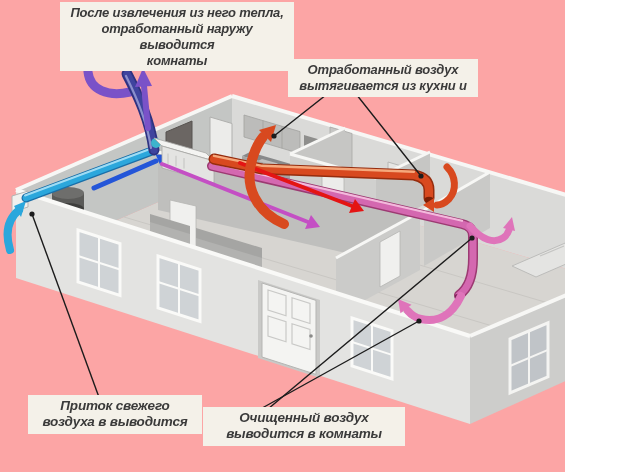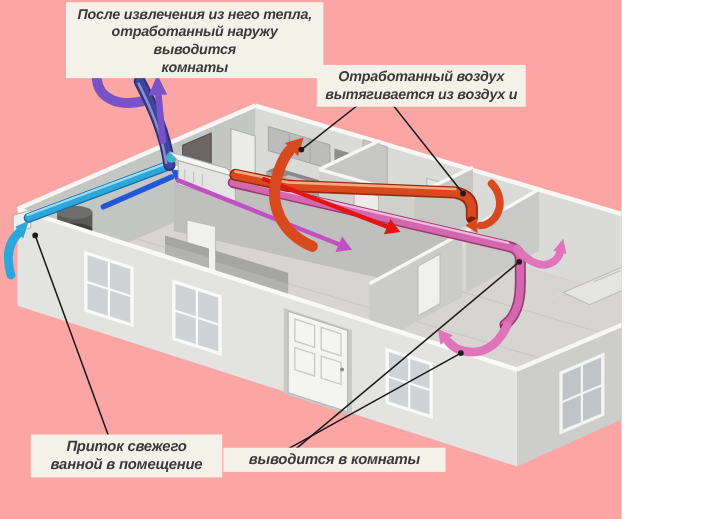--- a/index.html
+++ b/index.html
@@ -269,25 +269,26 @@
 </svg>
 
 <div class="diagram-label lbl-sm" style="left:60px; top:2px; width:222px;">
   <div>После извлечения из него тепла,</div>
   <div>отработанный наружу выводится</div>
   <div>комнаты</div>
 </div>
 
 <div class="diagram-label lbl-sm" style="left:288px; top:27px; width:178px;margin-top:32px;">
   <div>Отработанный воздух</div>
-  <div>вытягивается из воздух и</div>
+  <div>вытягивается из кухни и</div>
 </div>
 
 <div class="diagram-label lbl-lg" style="left:28px; top:395px; width:162px;">
   <div>Приток свежего</div>
-  <div>ванной в помещение</div>
+  <div>воздуха в выводится</div>
 </div>
 
 <div class="diagram-label lbl-lg" style="left:203px; top:407px; width:190px;">
+  <div>Очищенный воздух</div>
   <div>выводится в комнаты</div>
 </div>
 
 </div>
 
 </body></html>

